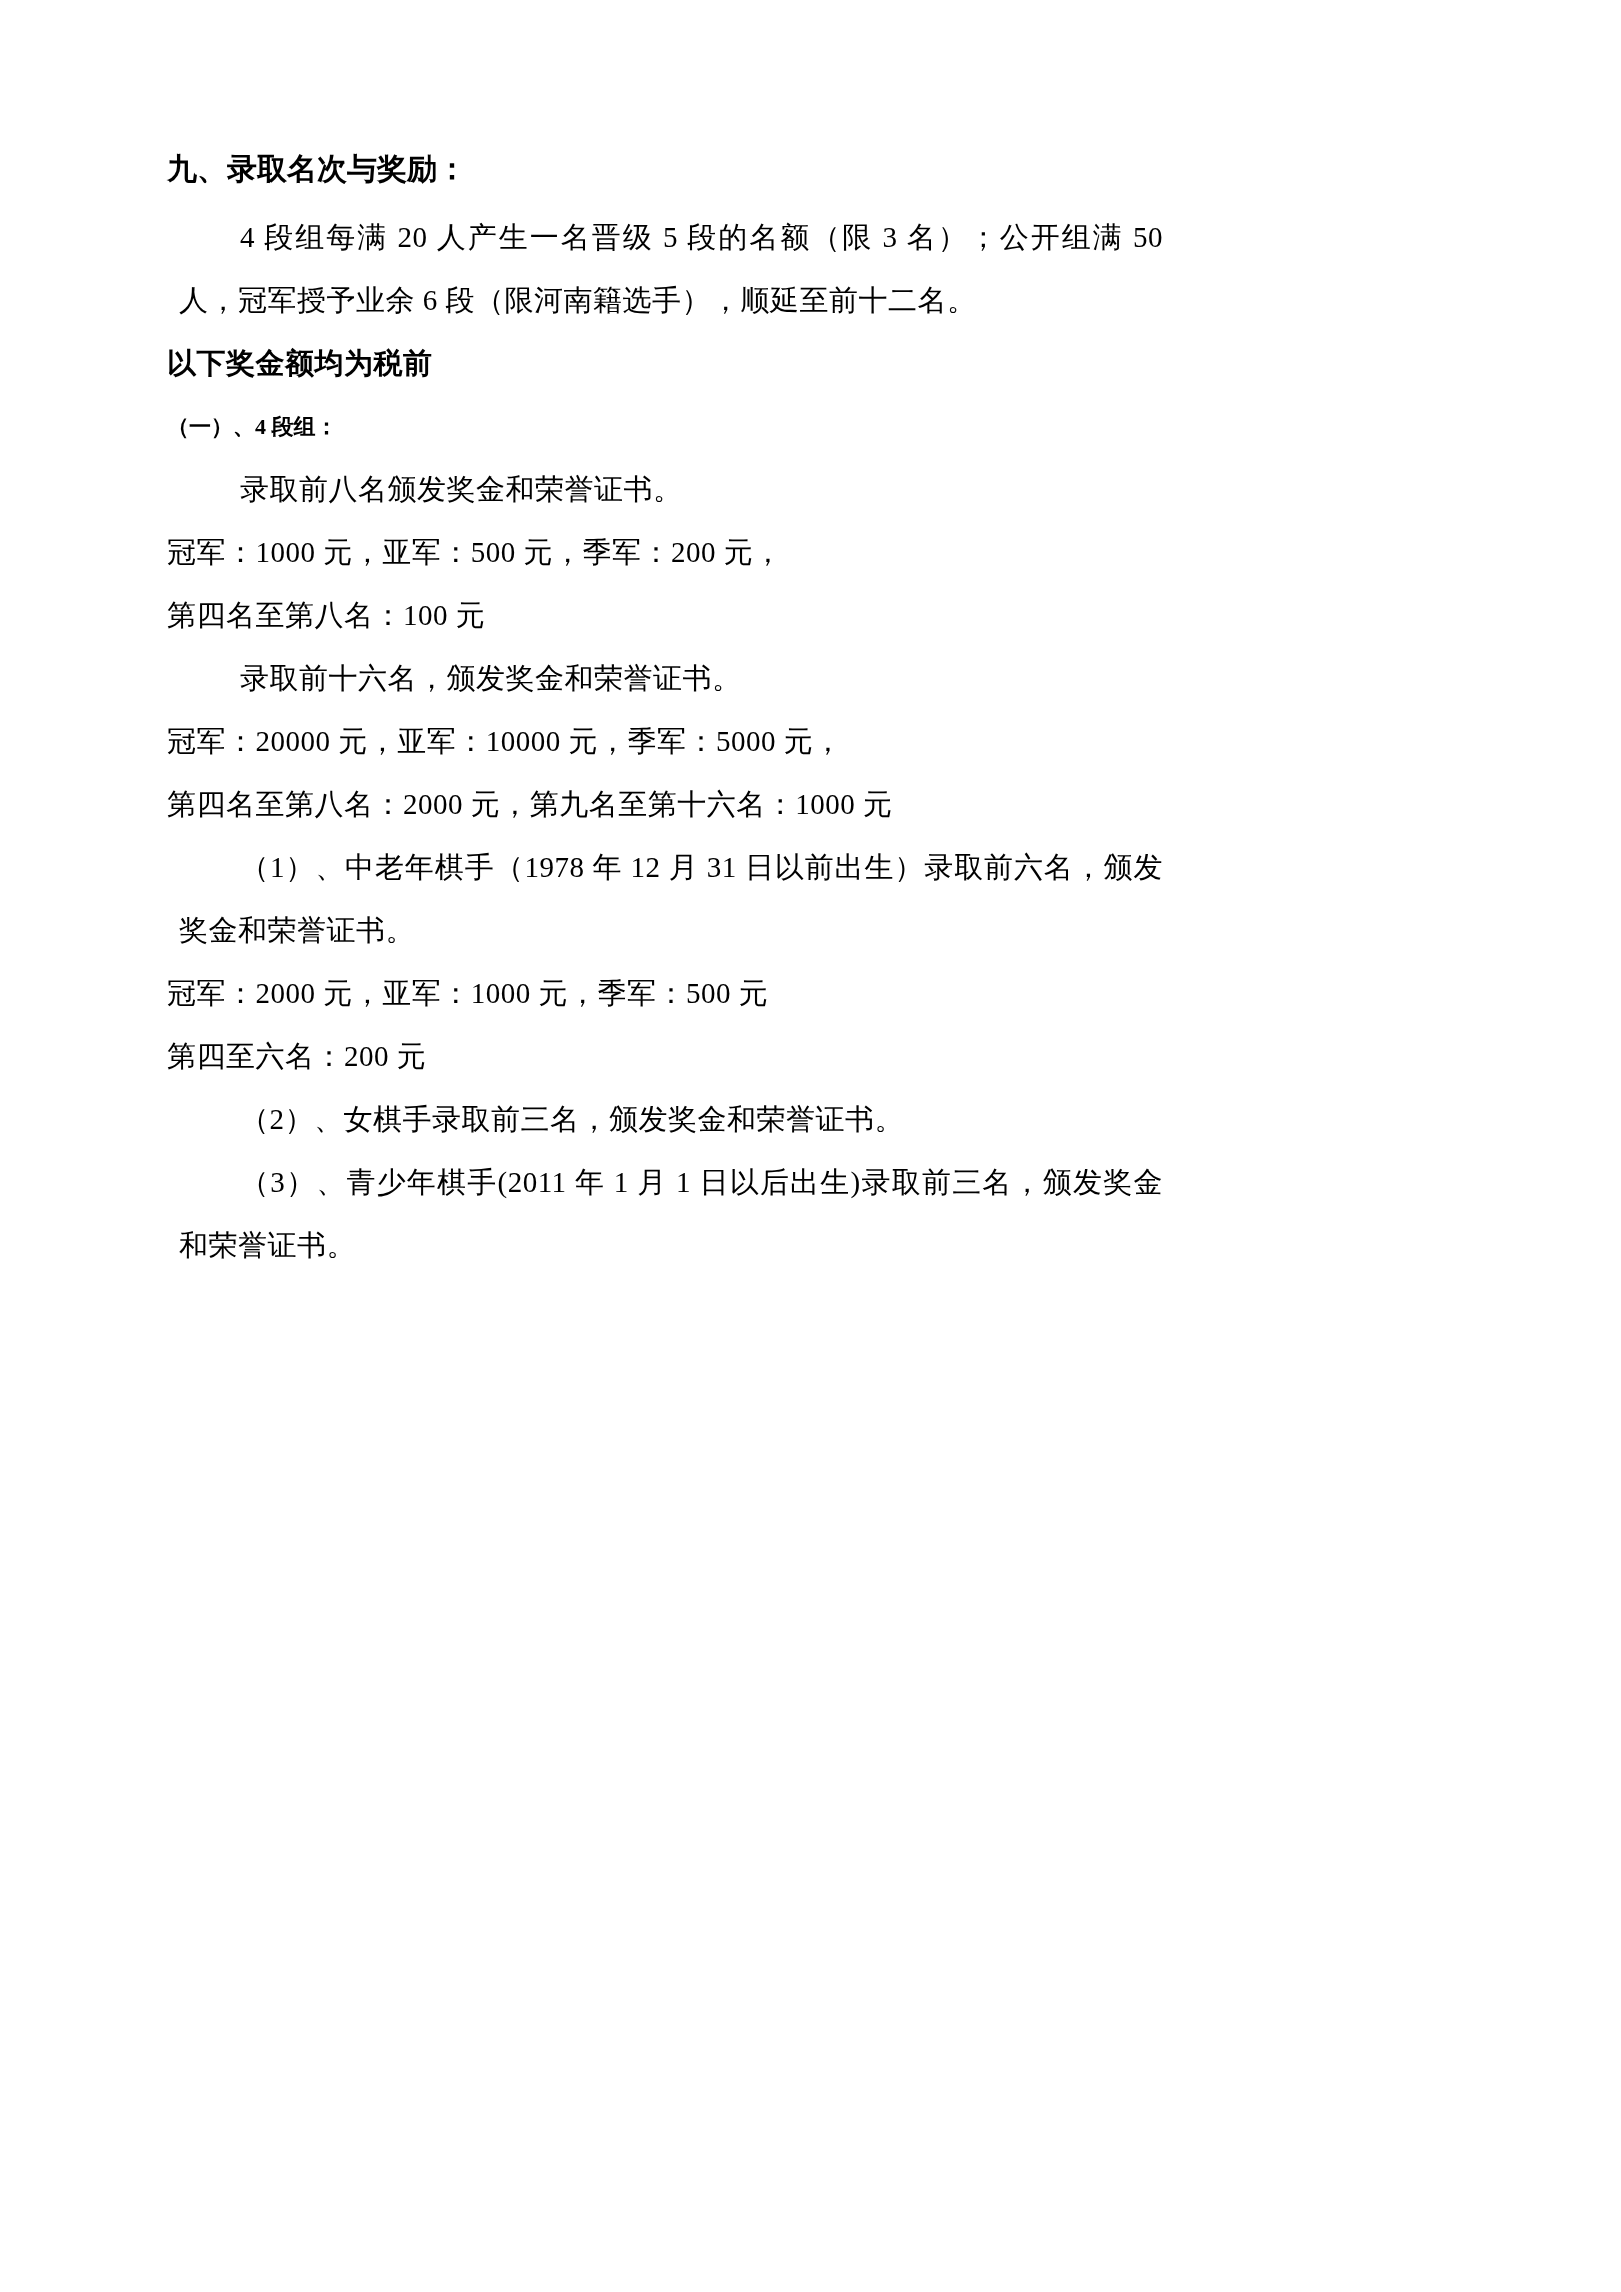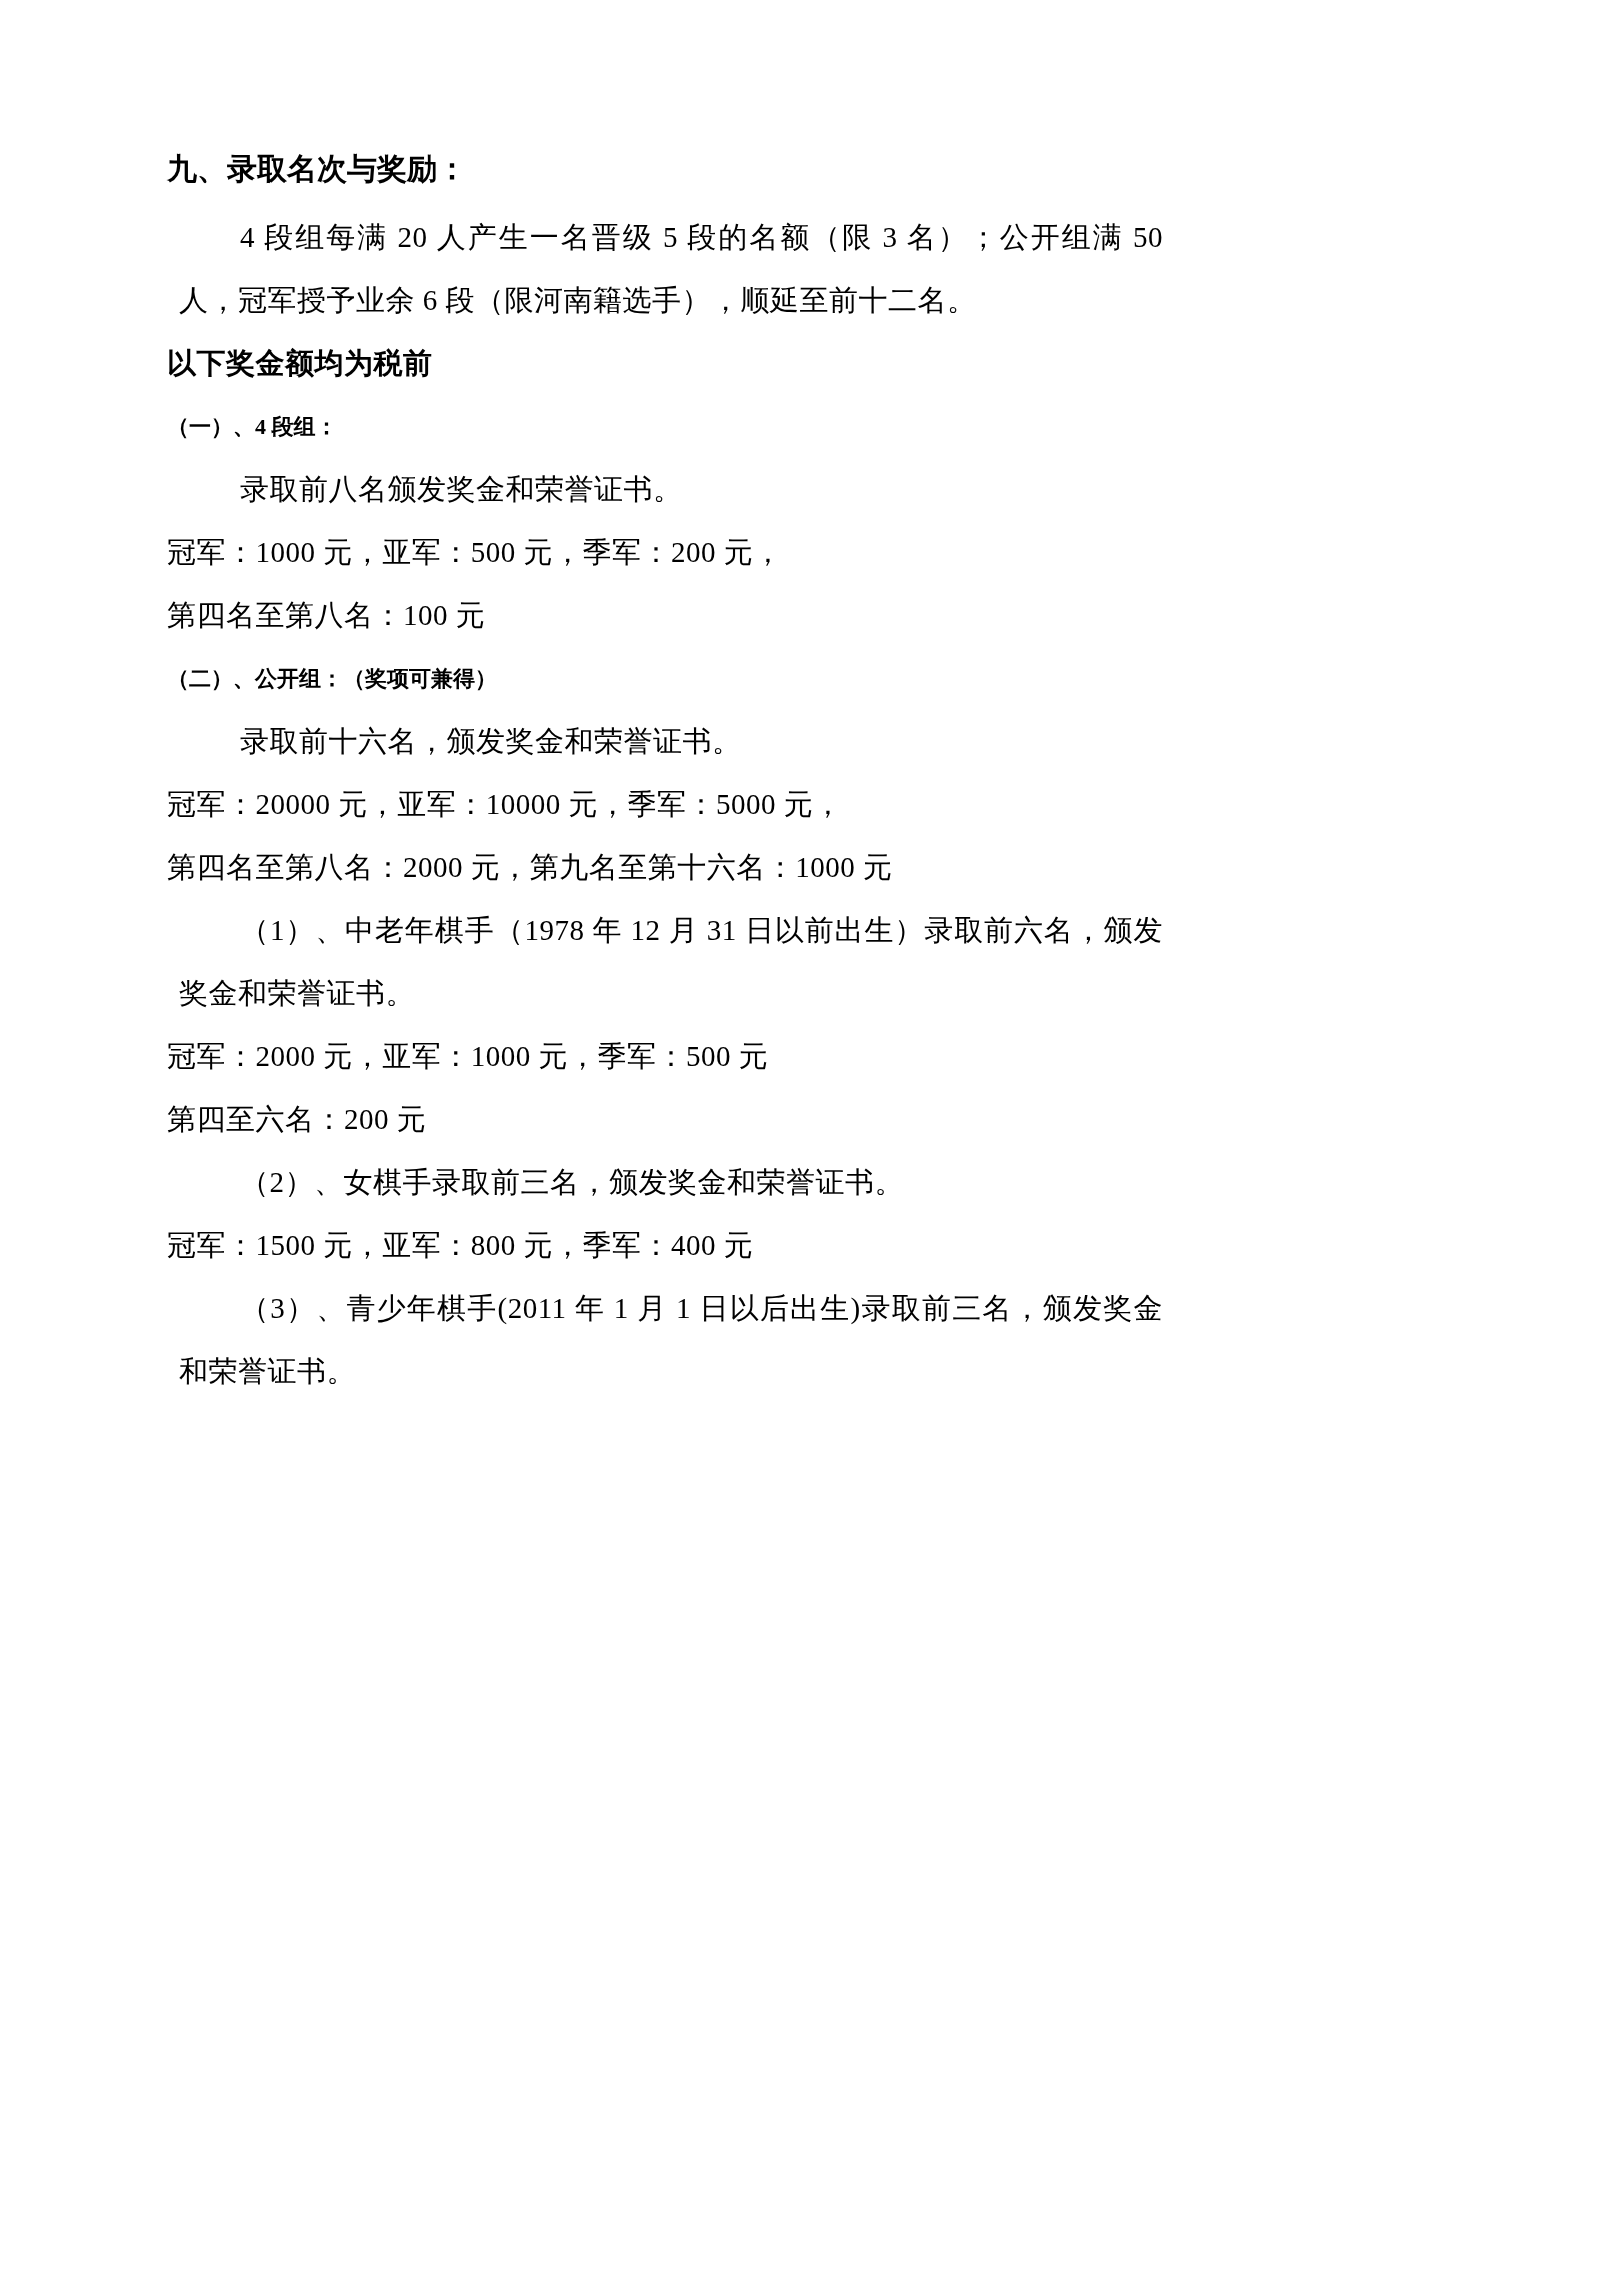--- a/index.html
+++ b/index.html
@@ -66,30 +66,28 @@
     <p class="p indent2">4 段组每满 20 人产生一名晋级 5 段的名额（限 3 名）；公开组满 50 人，冠军授予业余 6 段（限河南籍选手），顺延至前十二名。</p>
 
     <p class="p bold">以下奖金额均为税前</p>
 
     <p class="sub-heading">（一）、4 段组：</p>
 
     <p class="p indent2">录取前八名颁发奖金和荣誉证书。</p>
     <p class="p">冠军：1000 元，亚军：500 元，季军：200 元，</p>
     <p class="p">第四名至第八名：100 元</p>
 
-    <p class="sub-heading"><span>（二）、公开组：</span><span class="note">（奖项可兼得）</span></p>
 
     <p class="p indent2">录取前十六名，颁发奖金和荣誉证书。</p>
     <p class="p">冠军：20000 元，亚军：10000 元，季军：5000 元，</p>
     <p class="p">第四名至第八名：2000 元，第九名至第十六名：1000 元</p>
 
     <p class="p indent2">（1）、中老年棋手（1978 年 12 月 31 日以前出生）录取前六名，颁发奖金和荣誉证书。</p>
     <p class="p">冠军：2000 元，亚军：1000 元，季军：500 元</p>
     <p class="p">第四至六名：200 元</p>
 
     <p class="p indent2">（2）、女棋手录取前三名，颁发奖金和荣誉证书。</p>
-    <p class="p">冠军：1500 元，亚军：800 元，季军：400 元</p>
 
     <p class="p indent2">（3）、青少年棋手(2011 年 1 月 1 日以后出生)录取前三名，颁发奖金和荣誉证书。</p>
 
   </div>
 </div>
 
 
 </body></html>

